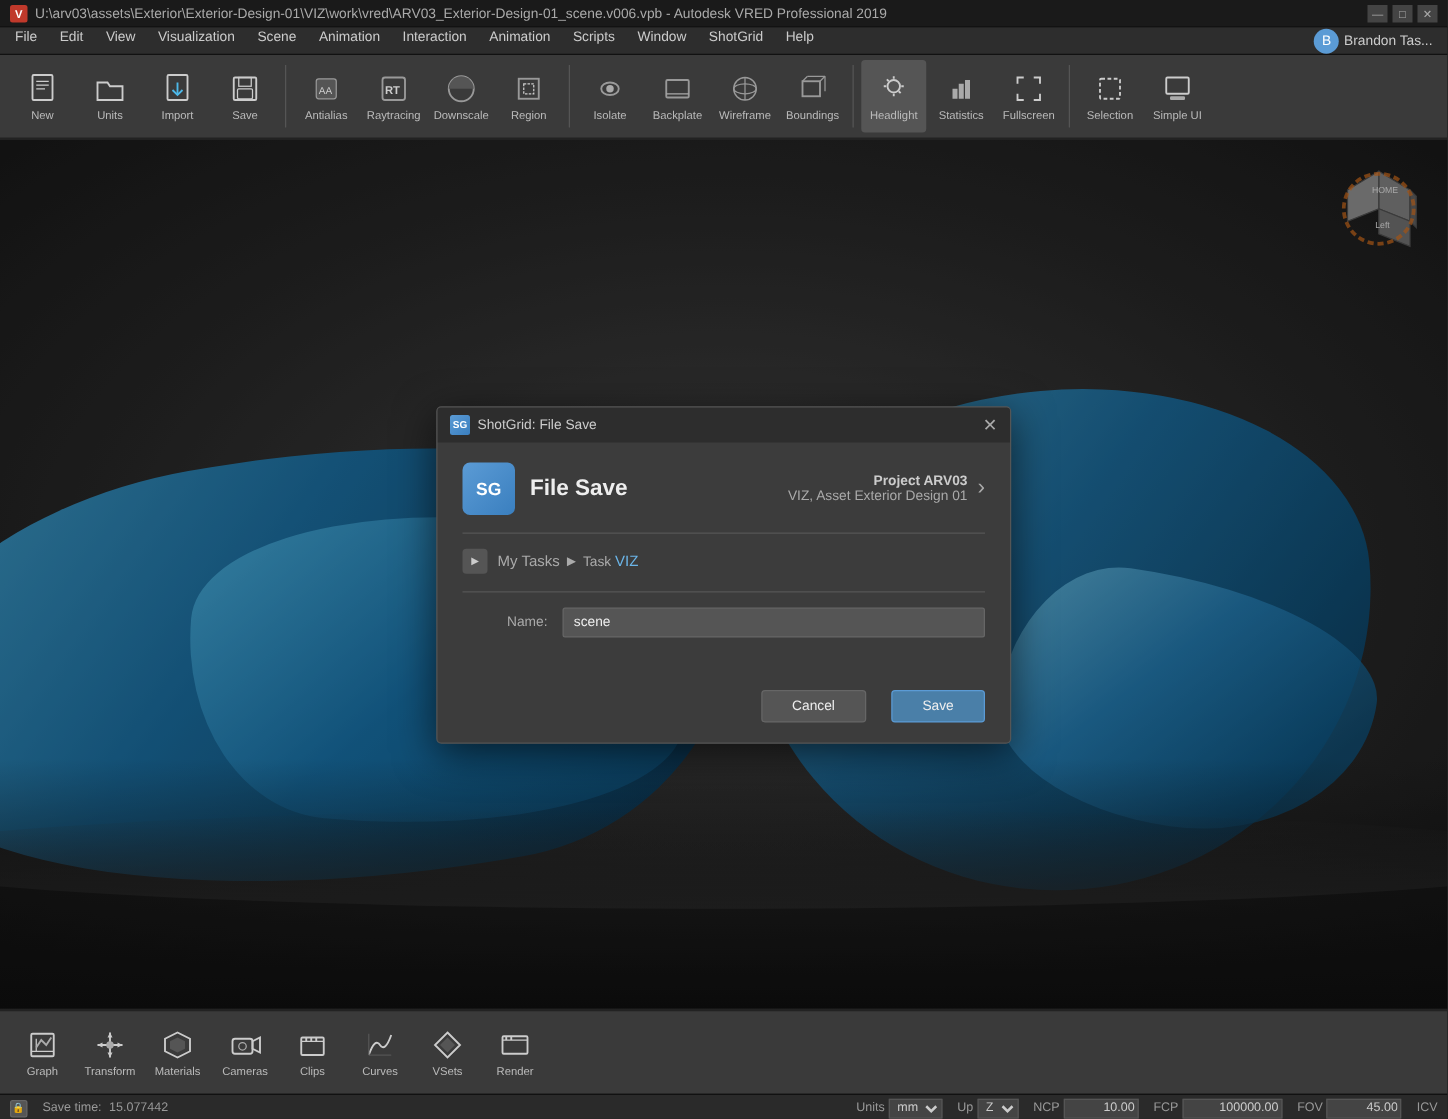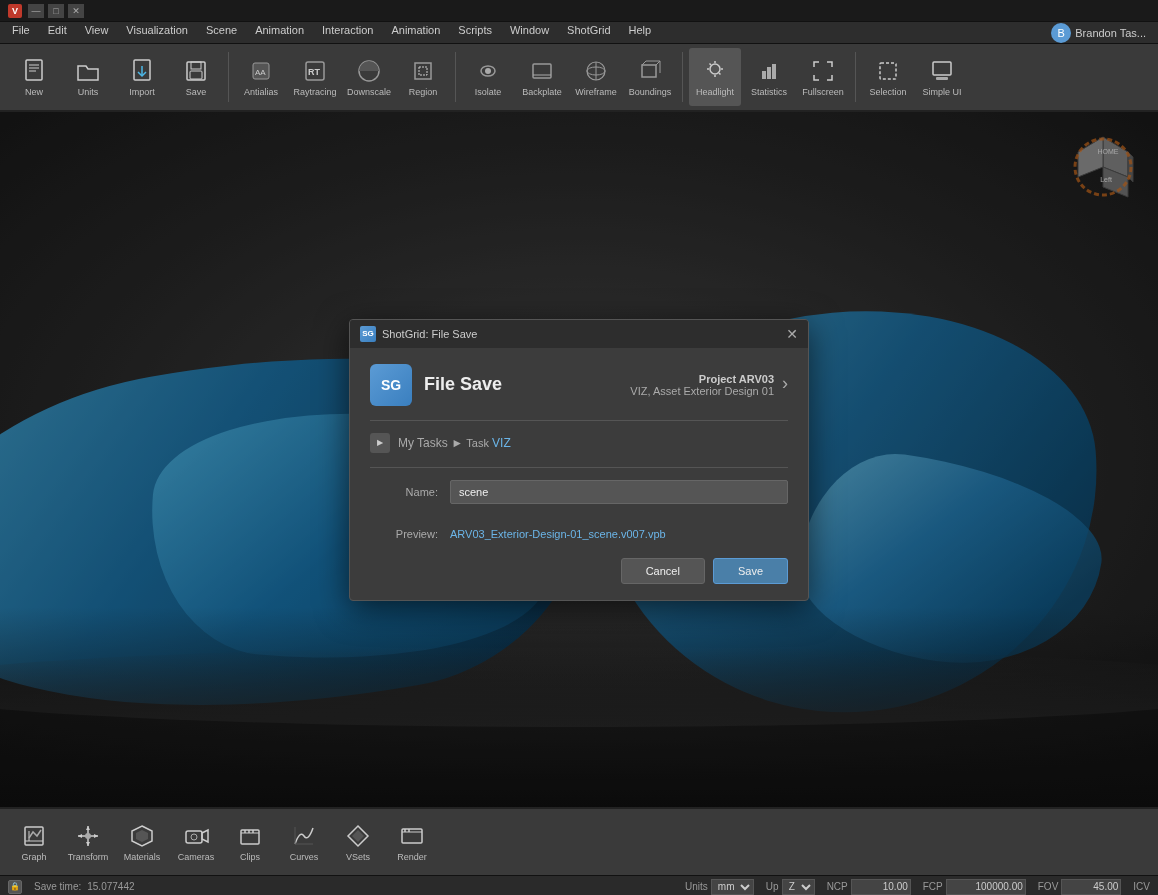--- a/index.html
+++ b/index.html
@@ -336,21 +336,21 @@
     }
     .info-value {
       font-size: 11px;
       color: #6bb5e8;
       flex: 1;
     }
 
     #dialog-buttons {
       display: flex;
       justify-content: flex-end;
-      gap: 8px;
+      gap: 20px;
       margin-top: 18px;
     }
     .dlg-btn {
       height: 26px;
       padding: 0 24px;
       border: 1px solid #666;
       border-radius: 3px;
       background: #555;
       color: #eee;
       font-size: 11px;
@@ -417,20 +417,21 @@
       align-items: center;
       justify-content: center;
       font-size: 8px;
     }
   </style>
 </head>
 <body>
 
 <div id="title-bar">
   <div class="title-icon">V</div>
+  <span class="title-text">U:\arv03\assets\Exterior\Exterior-Design-01\VIZ\work\vred\ARV03_Exterior-Design-01_scene.v006.vpb - Autodesk VRED Professional 2019</span>
   <div class="window-controls">
     <span>—</span>
     <span>□</span>
     <span>✕</span>
   </div>
 </div>
 
 <div id="menu-bar">
   <div class="menu-item">File</div>
   <div class="menu-item">Edit</div>
@@ -705,24 +706,20 @@
         <div class="dialog-divider"></div>
 
         <div class="form-row">
           <div class="form-label">Name:</div>
           <input class="form-input" type="text" value="scene" style="">
         </div>
 
 
         <div style="height:14px;"></div>
 
-        <div class="info-row">
-          <div class="info-label">Preview:</div>
-          <div class="info-value">ARV03_Exterior-Design-01_scene.v007.vpb</div>
-        </div>
 
 
         <div id="dialog-buttons">
           <button class="dlg-btn">Cancel</button>
           <button class="dlg-btn primary">Save</button>
         </div>
       </div>
     </div>
   </div>
 </div>

